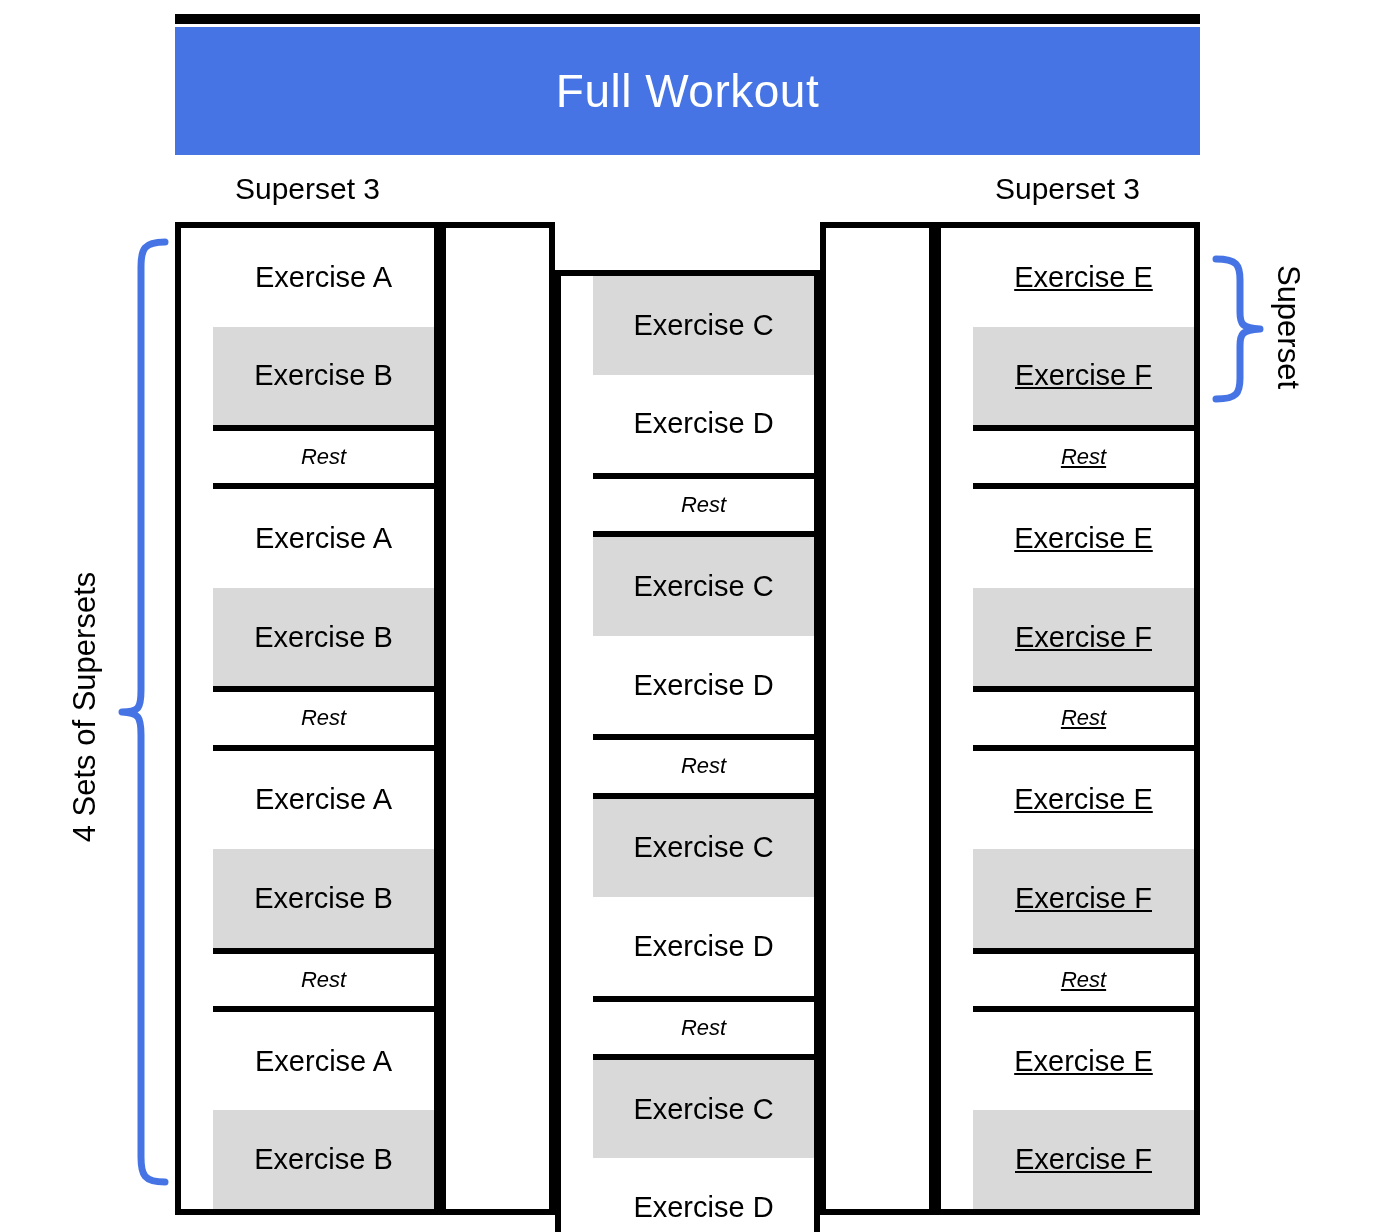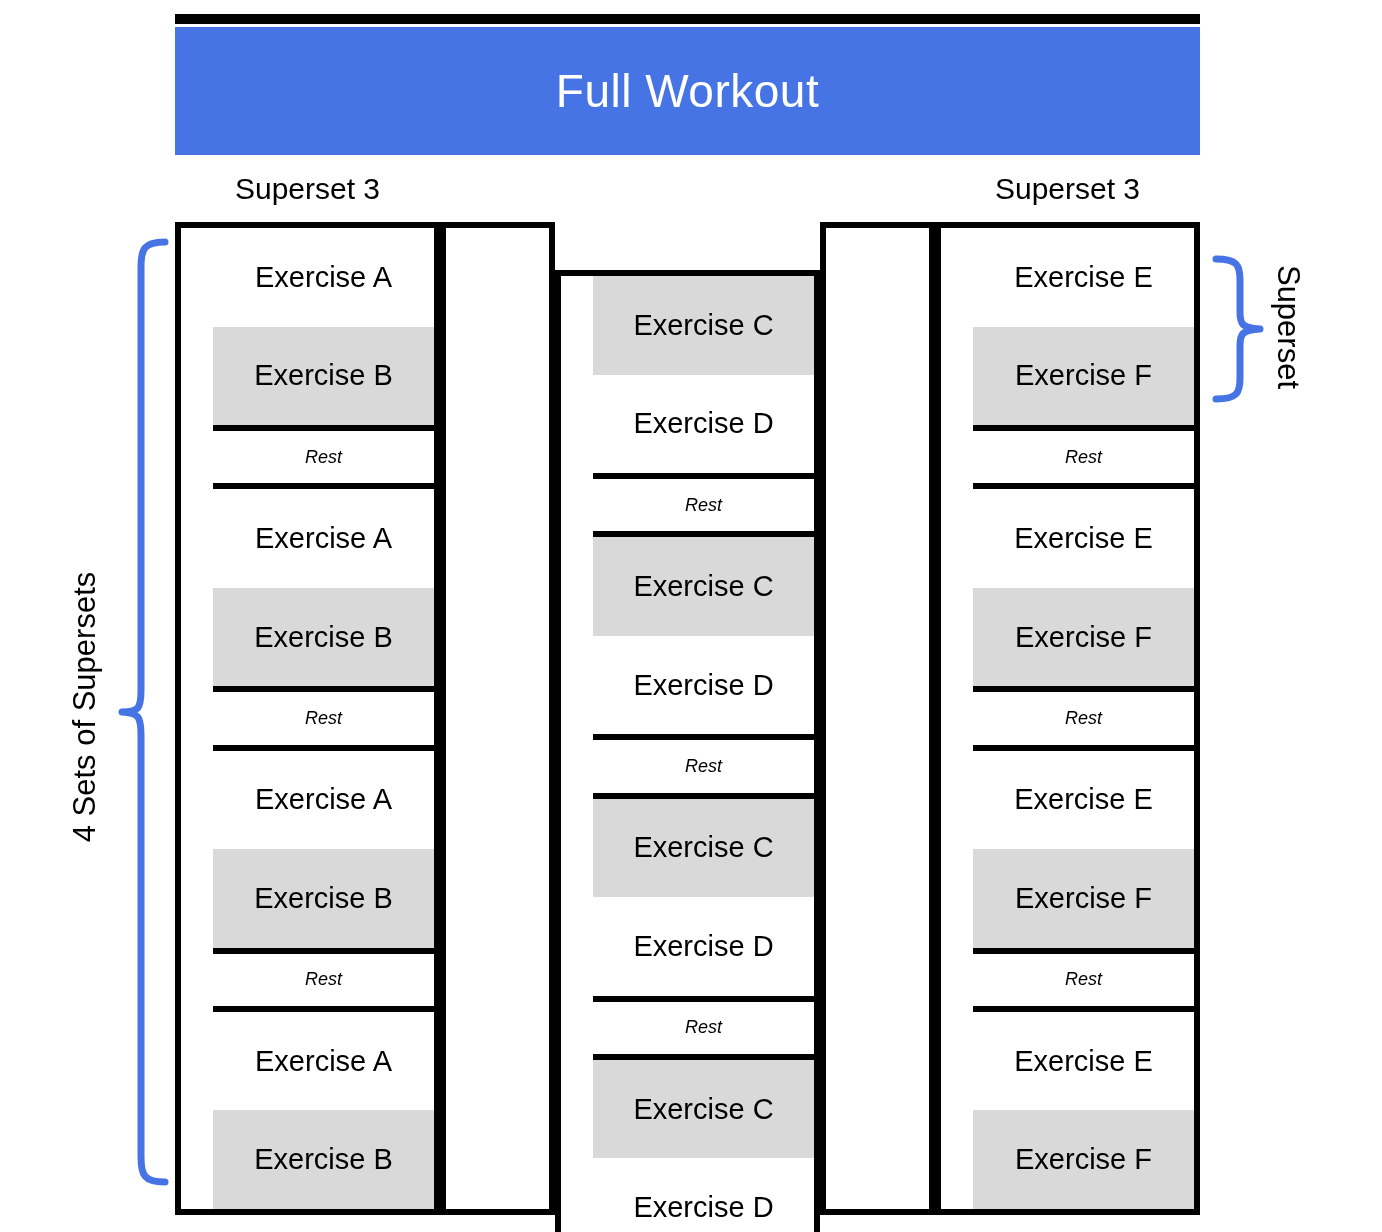--- a/index.html
+++ b/index.html
@@ -61,32 +61,32 @@
     background: #ffffff;
   }
   .exercise-column {
     width: 265px;
     display: flex;
     flex-direction: column;
     padding-left: 32px;
   }
   .exercise-column.c0 { left: 0; }
   .exercise-column.c1 { left: 380px; margin-top: 48px; }
-  .exercise-column.c2 { left: 760px; }
+  .exercise-column.c2 { left: 760px; text-decoration: underline; }
   .spacer-column { width: 115px; }
   .spacer-column.s0 { left: 265px; }
   .spacer-column.s1 { left: 645px; }
 
   .cell {
     display: flex; align-items: center; justify-content: center;
     min-height: 0;
     color: var(--ink);
   }
   .cell-exercise { flex: 98 1 0; font-size: 29px; }
-  .cell-rest    { flex: 52 1 0; font-size: 18px; font-style: italic; }
+  .cell-rest    { flex: 52 1 0; font-size: 22px; font-style: italic; }
   .cell.shaded  { background: var(--shade); }
   .cell.bt      { border-top: 6px solid var(--ink); }
 
   .brace {
     position: absolute;
     overflow: visible;
   }
   .brace path {
     fill: none;
     stroke: var(--blue);

